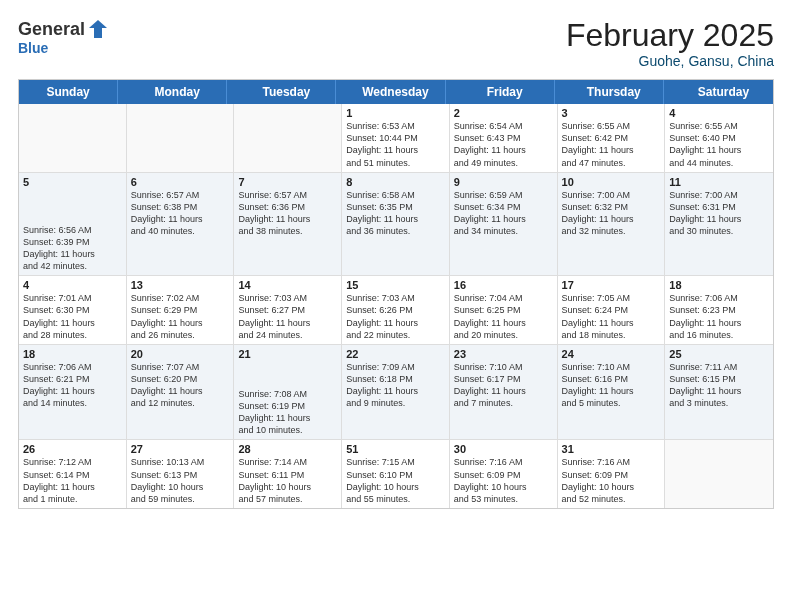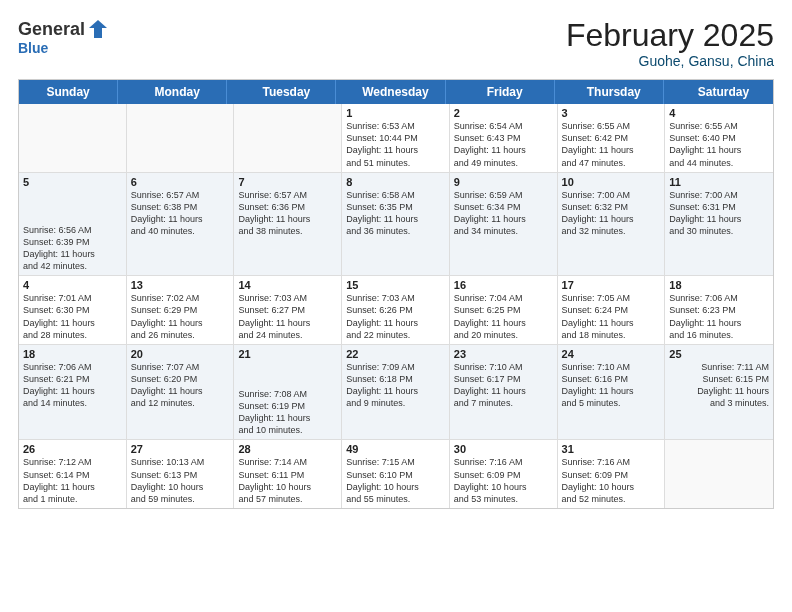--- a/index.html
+++ b/index.html
@@ -307,21 +307,21 @@
           </div>
           <div class="cal-cell alt-row">
             <div class="day-num">24</div>
             <div class="cell-text" style="white-space: pre-line;">Sunrise: 7:10 AM
 Sunset: 6:16 PM
 Daylight: 11 hours
 and 5 minutes.</div>
           </div>
           <div class="cal-cell alt-row">
             <div class="day-num">25</div>
-            <div class="cell-text" style="white-space: pre-line; text-align: right;">Sunrise: 7:11 AM
+            <div class="cell-text" style="white-space: pre-line;">Sunrise: 7:11 AM
 Sunset: 6:15 PM
 Daylight: 11 hours
 and 3 minutes.</div>
           </div>
         </div>
         <div class="cal-row">
           <div class="cal-cell">
             <div class="day-num">26</div>
             <div class="cell-text" style="white-space: pre-line;">Sunrise: 7:12 AM
 Sunset: 6:14 PM
@@ -336,21 +336,21 @@
 and 59 minutes.</div>
           </div>
           <div class="cal-cell">
             <div class="day-num">28</div>
             <div class="cell-text" style="white-space: pre-line;">Sunrise: 7:14 AM
 Sunset: 6:11 PM
 Daylight: 10 hours
 and 57 minutes.</div>
           </div>
           <div class="cal-cell">
-            <div class="day-num">49</div>
+            <div class="day-num">51</div>
             <div class="cell-text" style="white-space: pre-line;">Sunrise: 7:15 AM
 Sunset: 6:10 PM
 Daylight: 10 hours
 and 55 minutes.</div>
           </div>
           <div class="cal-cell">
             <div class="day-num">30</div>
             <div class="cell-text" style="white-space: pre-line;">Sunrise: 7:16 AM
 Sunset: 6:09 PM
 Daylight: 10 hours

